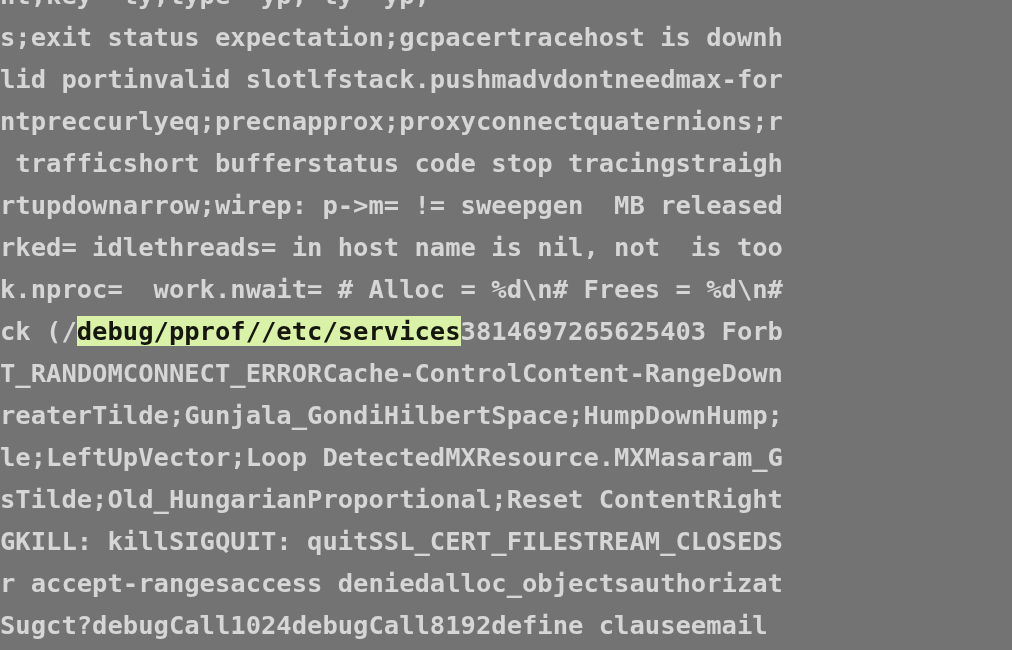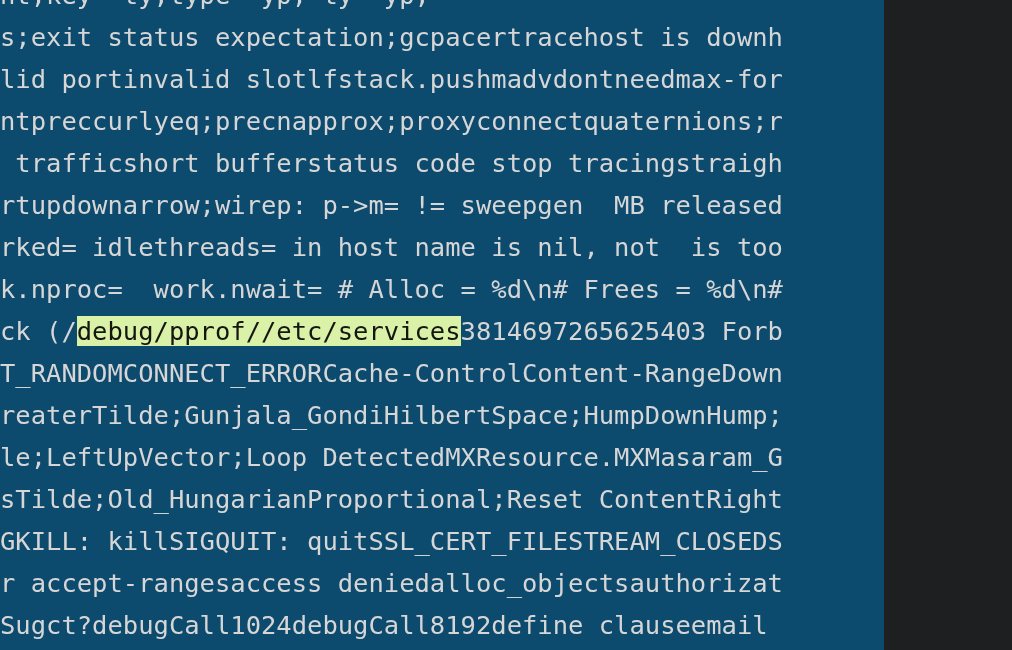--- a/index.html
+++ b/index.html
@@ -9,24 +9,25 @@
     background: #1e1f21;
   }
   body {
     width: 1012px;
     height: 650px;
     overflow: hidden;
     font-family: "DejaVu Sans Mono", monospace;
   }
   #terminal {
     position: relative;
-    width: 884px;
+    width: 1012px;
     height: 650px;
-    background: #0c4a6e;
+    background: #737373;
     overflow: hidden;
+    font-weight: bold;
   }
   .text-layer {
     position: absolute;
     left: 0;
     top: -26px;
     width: 1012px;
     white-space: pre;
     font-family: "DejaVu Sans Mono", monospace;
     font-size: 25.5px;
     line-height: 42px;

